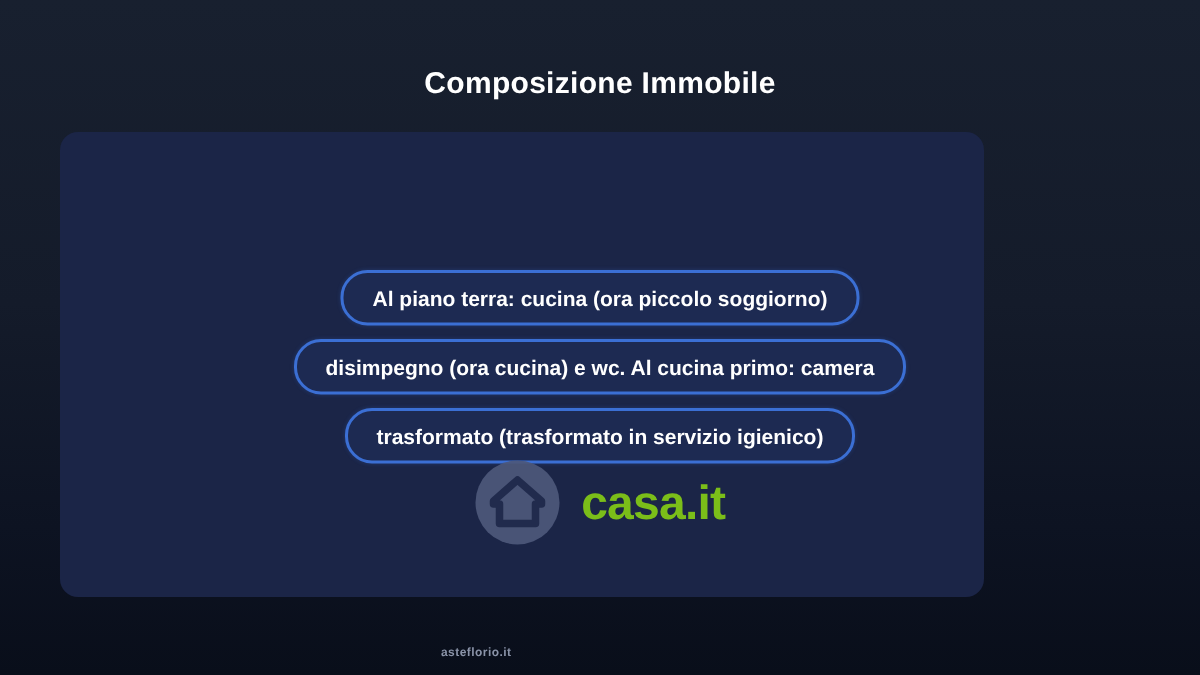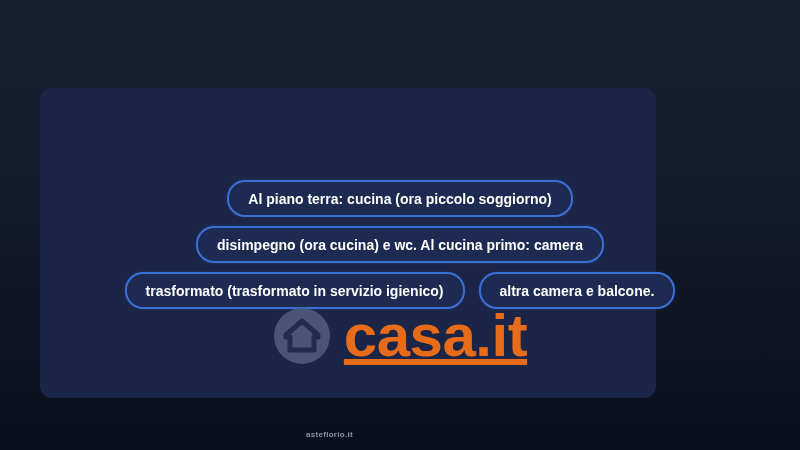--- a/index.html
+++ b/index.html
@@ -87,62 +87,61 @@
     justify-content: center;
     gap: 13px;
     opacity: 0.92;
   }
   .wm-logo {
     width: 58px;
     height: 58px;
     display: block;
   }
   .wm-text {
-    color: #f97316;
-    font-size: 60px;
+    color: #84cc16;
+    font-size: 32px;
     font-weight: bold;
     letter-spacing: -0.5px;
     line-height: 1;
-    text-decoration: underline;
   }
 
   
   .footer {
     position: absolute;
-    left: 12px;
+    left: 0;
     top: 430px;
     width: 635px;
     text-align: center;
     color: #8a93a8;
     font-size: 8px;
     font-weight: bold;
     letter-spacing: 0.3px;
   }
 </style>
 </head>
 <body>
 
 <div class="stage">
 
+  <div class="page-title">Composizione Immobile</div>
 
   <div class="card">
 
     <div class="pill-rows">
 
       <div class="pill-row">
         <span class="pill">Al piano terra: cucina (ora piccolo soggiorno)</span>
       </div>
 
       <div class="pill-row">
         <span class="pill">disimpegno (ora cucina) e wc. Al cucina primo: camera</span>
       </div>
 
       <div class="pill-row">
         <span class="pill">trasformato (trasformato in servizio igienico)</span>
-        <span class="pill">altra camera e balcone.</span>
       </div>
 
     </div>
 
     <div class="watermark">
       <svg class="wm-logo" viewBox="0 0 58 58">
         <circle cx="29" cy="29" r="28" fill="#4d587a"></circle>
         <path d="M29 14 L45 28 L45 30 L41 30 L41 43 L17 43 L17 30 L13 30 L13 28 Z" fill="none" stroke="#222c4e" stroke-width="5" stroke-linejoin="round"></path>
       </svg>
       <span class="wm-text">casa.it</span>

